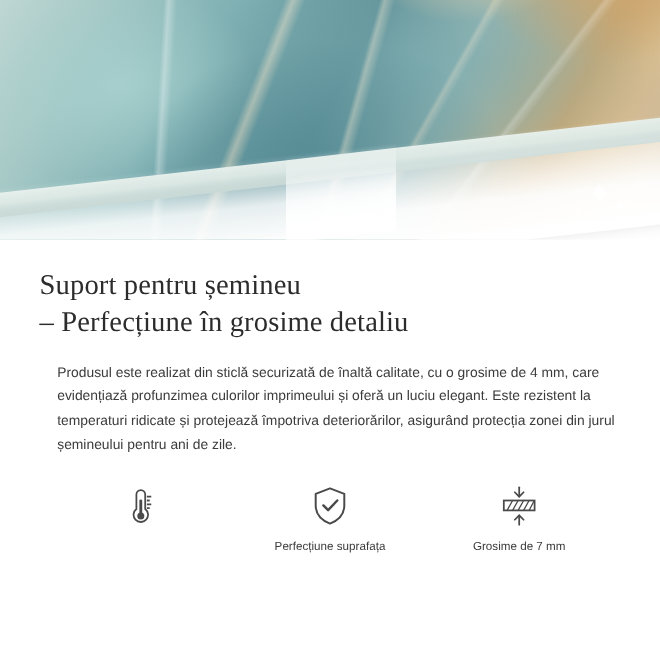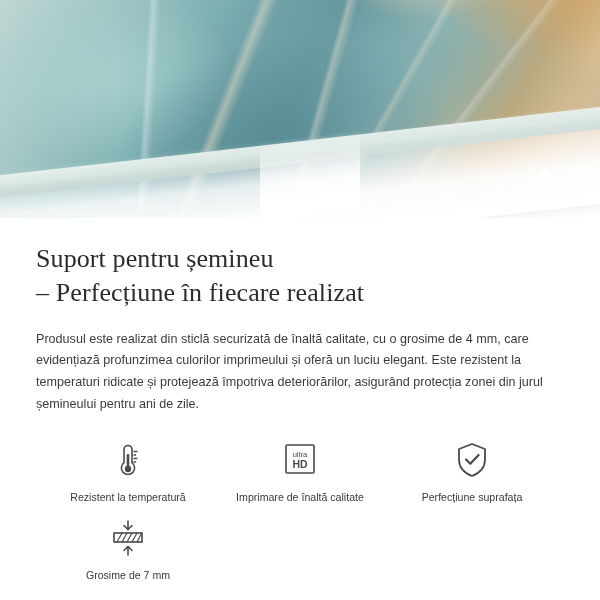--- a/index.html
+++ b/index.html
@@ -109,21 +109,21 @@
     color: #2c2c2c;
     font-weight: 400;
     margin: 16px 0 18px 0;
     letter-spacing: 0.1px;
   }
   .headline .l2 { display: block; }
   .body-copy {
     font-size: 12.6px;
     line-height: 1.72;
     color: #3b3b3b;
-    margin: 0 0 4px 0;
+    margin: 0 0 4px 16px;
     max-width: 534px;
   }
 
   
   .features {
     display: grid;
     grid-template-columns: repeat(3, 1fr);
     row-gap: 10px;
     margin-top: 22px;
     padding: 0 6px;
@@ -163,49 +163,38 @@
     <div class="hero-edge2"></div>
     <span class="sparkle s1">✦</span>
     <span class="sparkle s2">✦</span>
     <span class="sparkle s3">✦</span>
   </div>
 
   <div class="content">
 
     <h1 class="headline">
       <span>Suport pentru șemineu</span>
-      <span class="l2">– Perfecțiune în fiecare realizat</span>
+      <span class="l2">– Perfecțiune în grosime detaliu</span>
     </h1>
 
     <p class="body-copy">Produsul este realizat din sticlă securizată de înaltă calitate, cu o grosime de 4 mm, care evidențiază profunzimea culorilor imprimeului și oferă un luciu elegant. Este rezistent la temperaturi ridicate și protejează împotriva deteriorărilor, asigurând protecția zonei din jurul șemineului pentru ani de zile.</p>
 
     <div class="features">
 
       <div class="feature">
         <div class="feature-icon">
           <svg width="30" height="40" viewBox="0 0 30 40" fill="none" stroke="#4a4a4a" stroke-width="1.6">
             <path d="M15 5.5 a4 4 0 0 1 4 4 v13.2 a6.6 6.6 0 1 1 -8 0 V9.5 a4 4 0 0 1 4 -4 z"></path>
             <circle cx="15" cy="29" r="3.2" fill="#4a4a4a" stroke="none"></circle>
             <rect x="13.7" y="14" width="2.6" height="13" rx="1.3" fill="#4a4a4a" stroke="none"></rect>
             <path d="M20.5 11.5 h4 M20.5 15 h2.6 M20.5 18.5 h4 M20.5 22 h2.6"></path>
           </svg>
         </div>
-        <div class="feature-label">Rezistent la temperatură</div>
       </div>
 
-      <div class="feature">
-        <div class="feature-icon">
-          <svg width="44" height="40" viewBox="0 0 44 40">
-            <rect x="8" y="5" width="28" height="28" rx="1" fill="none" stroke="#4a4a4a" stroke-width="1.6"></rect>
-            <text x="22" y="17" text-anchor="middle" font-family="Liberation Sans, sans-serif" font-size="7.5" fill="#4a4a4a">ultra</text>
-            <text x="22" y="28" text-anchor="middle" font-family="Liberation Sans, sans-serif" font-size="10.5" font-weight="bold" fill="#4a4a4a">HD</text>
-          </svg>
-        </div>
-        <div class="feature-label">Imprimare de înaltă calitate</div>
-      </div>
 
       <div class="feature">
         <div class="feature-icon">
           <svg width="36" height="40" viewBox="0 0 36 40">
             <path d="M18 4 L31 9 v10.5 c0 8.2 -5.6 13.6 -13 16.5 c-7.4 -2.9 -13 -8.3 -13 -16.5 V9 z" fill="none" stroke="#4a4a4a" stroke-width="1.8" stroke-linejoin="round"></path>
             <path d="M12 19.5 l4.3 4.3 L24.6 15" fill="none" stroke="#4a4a4a" stroke-width="2.2" stroke-linecap="round" stroke-linejoin="round"></path>
           </svg>
         </div>
         <div class="feature-label">Perfecțiune suprafața</div>
       </div>

